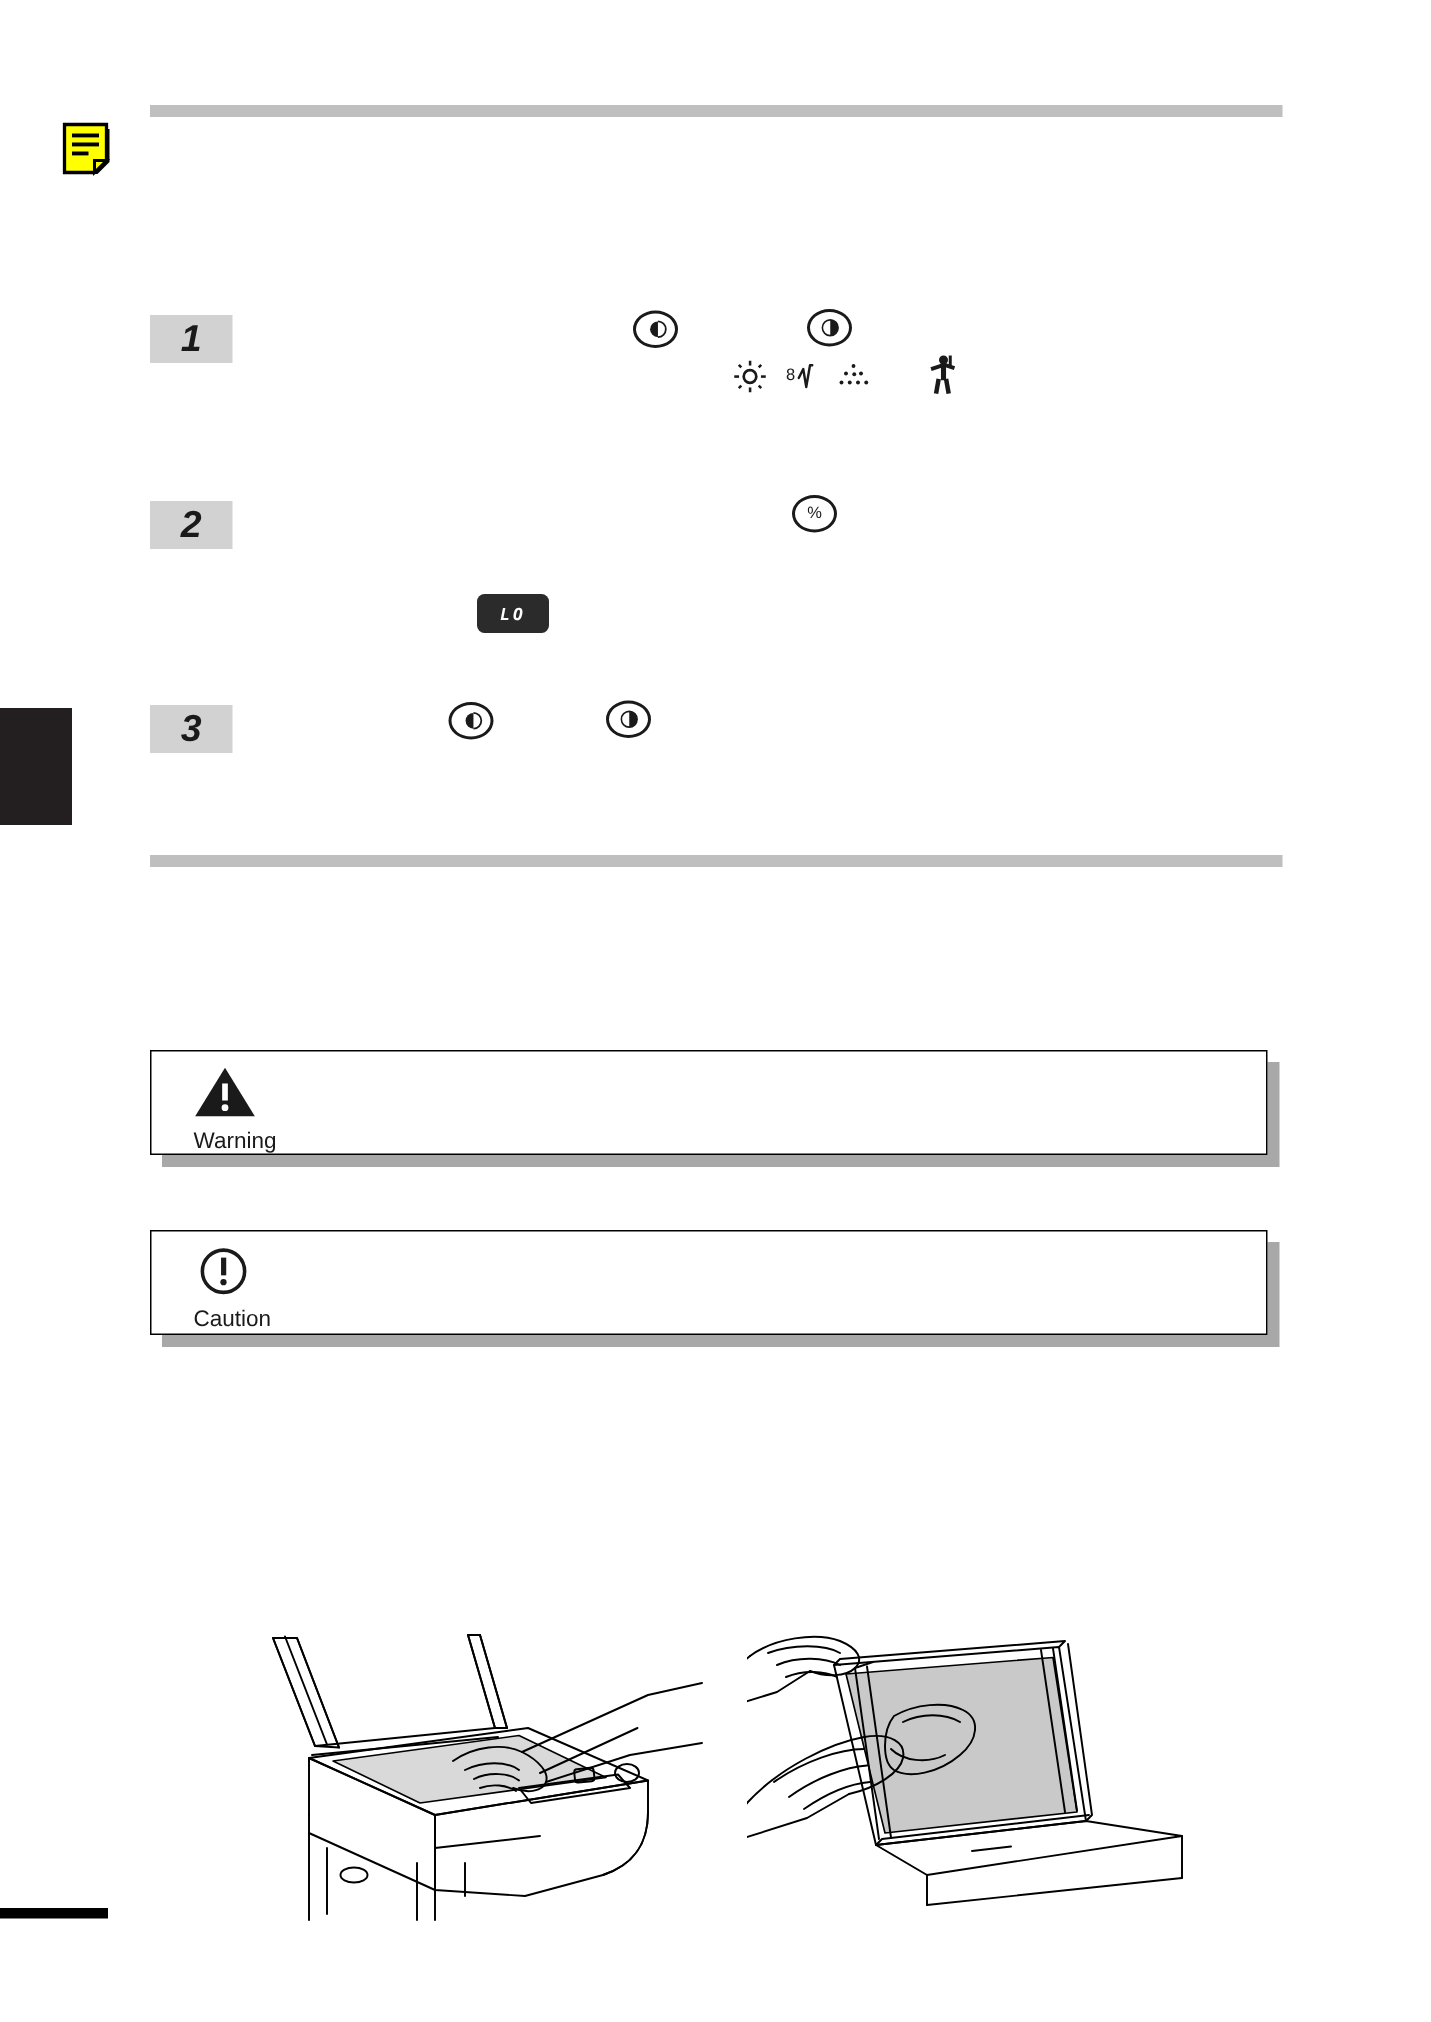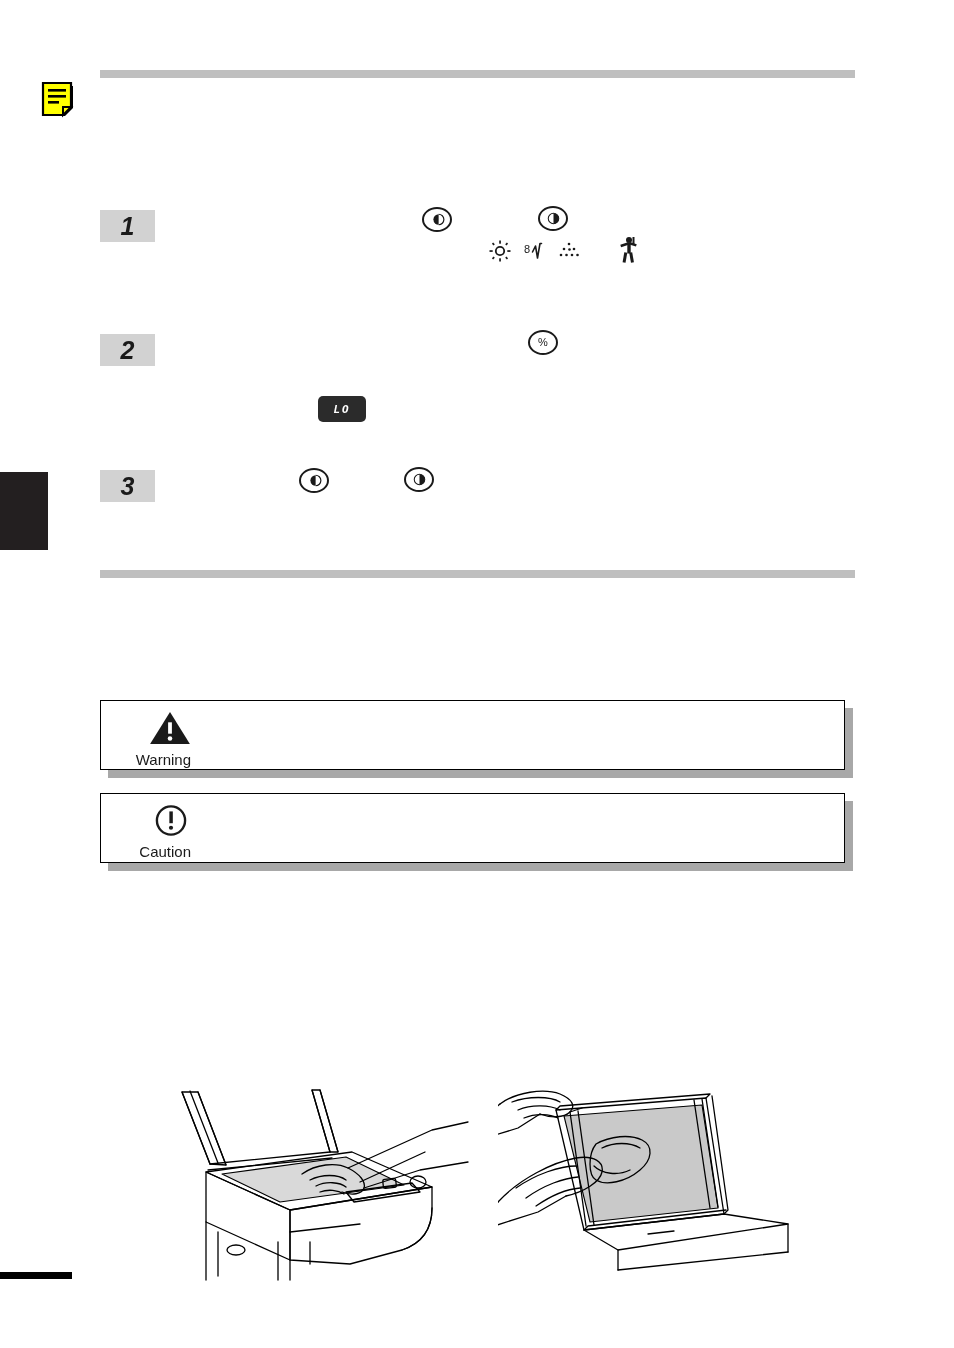--- a/index.html
+++ b/index.html
@@ -117,31 +117,31 @@
   .alert-box {
     position: relative;
     width: 100%; height: 100%;
     background: #ffffff;
     border: 1.6px solid #000000;
   }
   .alert-mark {
     position: absolute;
     left: 28px; top: 9px;
     width: 62px;
-    text-align: right;
+    text-align: left;
   }
   .alert-label {
     font-size: 15px;
     color: #1a1a1a;
     font-family: "Liberation Sans", sans-serif;
     margin-top: 1px;
     white-space: nowrap;
   }
   .warn-wrap   { left: 100px; top: 700px; width: 745px; height: 70px; }
-  .caut-wrap   { left: 100px; top: 793px; width: 745px; height: 70px; }
+  .caut-wrap   { left: 100px; top: 820px; width: 745px; height: 70px; }
 
   
   .illus-left  { left: 170px; top: 1082px; width: 300px; height: 200px; }
   .illus-right { left: 498px; top: 1082px; width: 300px; height: 190px; }
 
   
   .blank-text { color: transparent; user-select: none; }
 </style>
 </head>
 <body>

